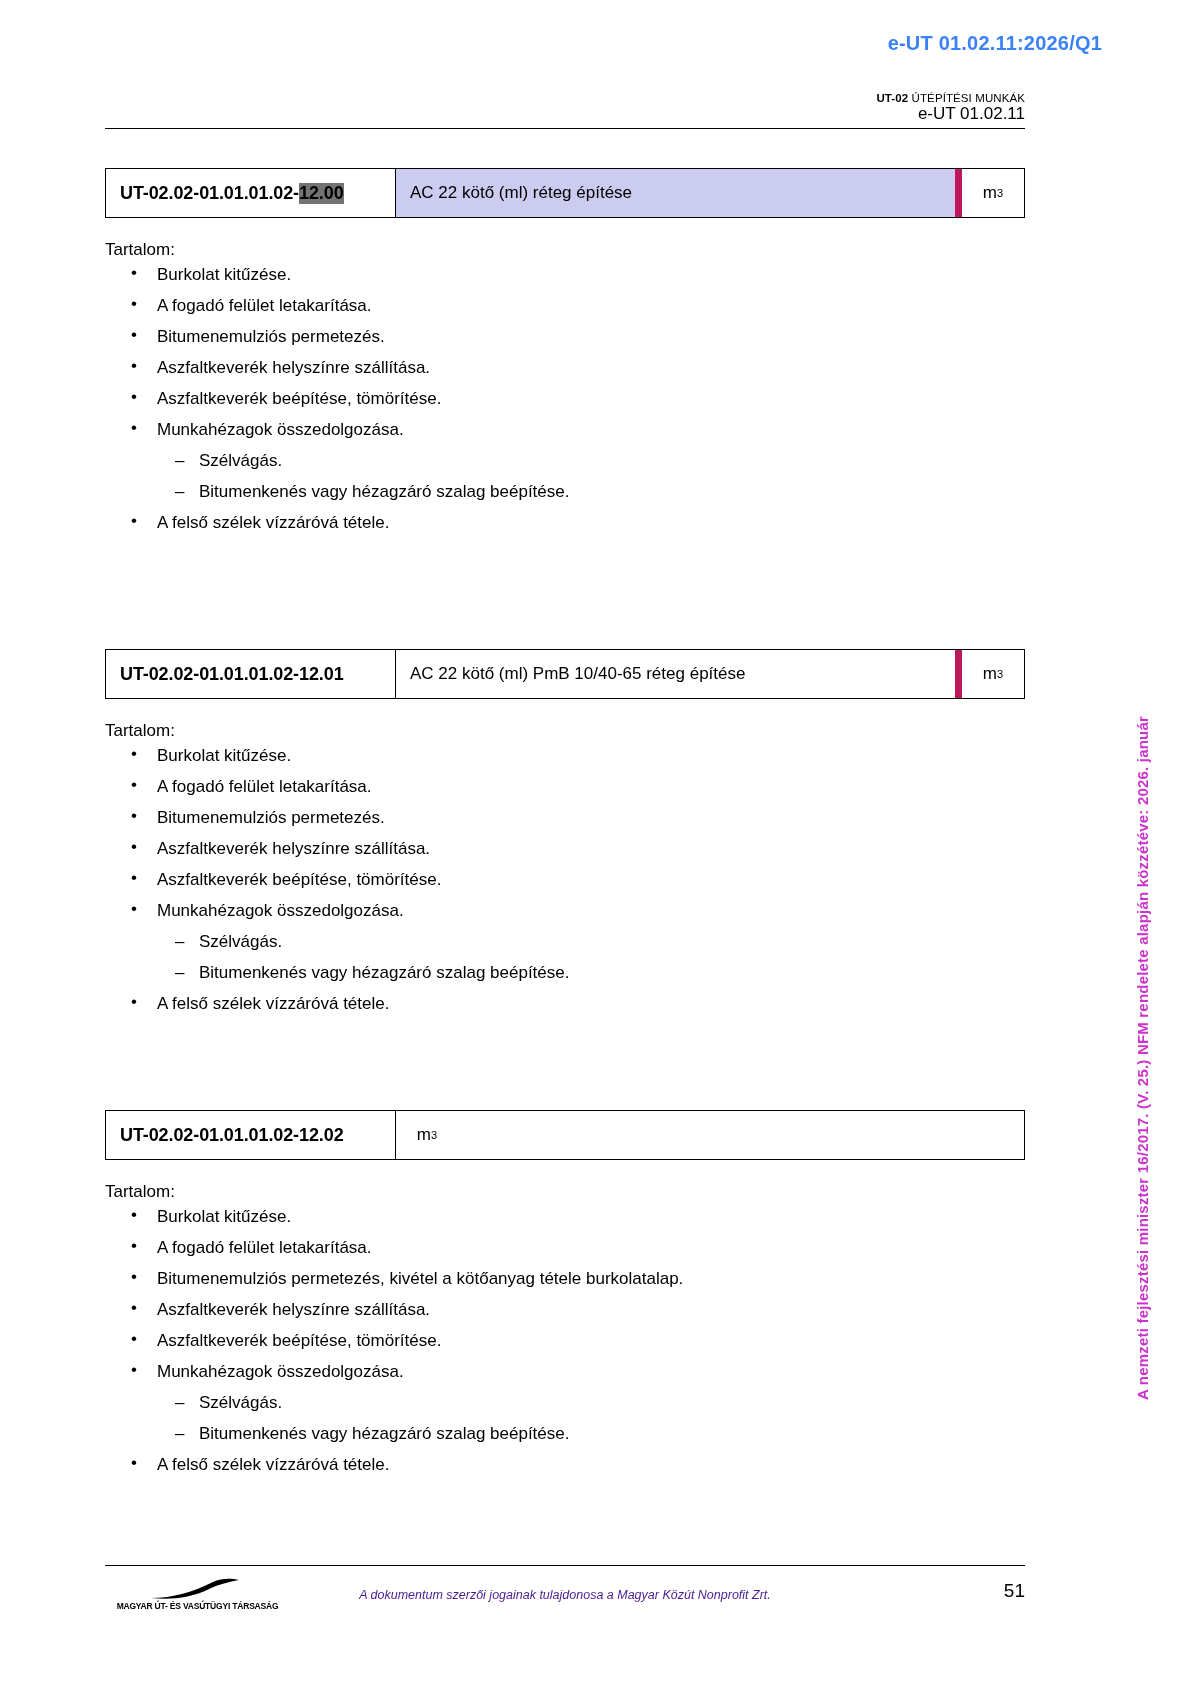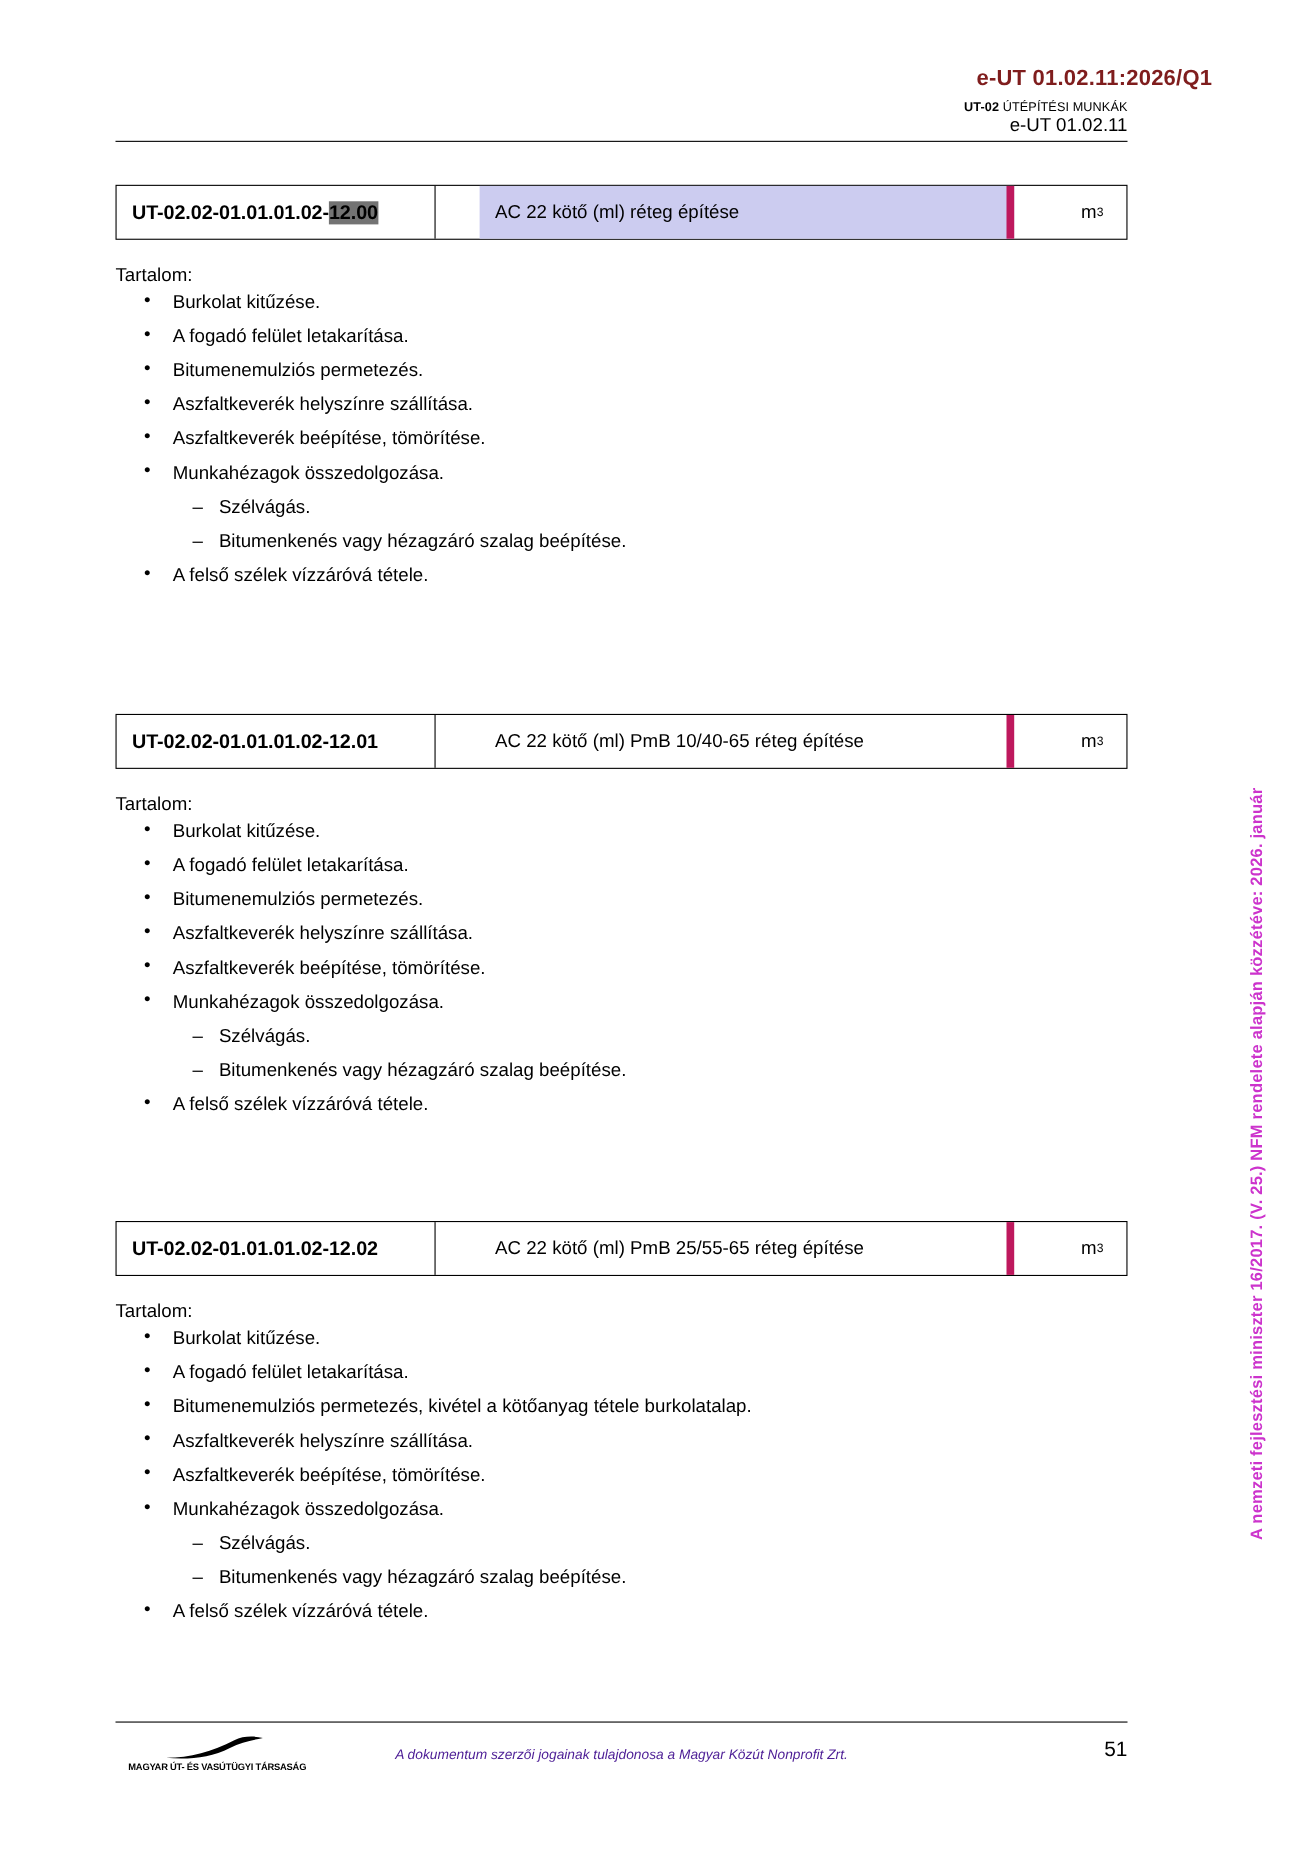--- a/index.html
+++ b/index.html
@@ -20,24 +20,24 @@
     position: absolute;
     left: 0; top: 0;
     width: 1190px;
     height: 1684px;
   }
 
   
   .doc-code {
     position: absolute;
     right: 88px;
-    top: 60px;
+    top: 32px;
     font-size: 20px;
     font-weight: bold;
-    color: #7f1d1d;
+    color: #3b82f6;
     letter-spacing: 0.2px;
   }
   .header-row {
     position: absolute;
     left: 105px;
     top: 92px;
     width: 920px;
     display: flex;
     justify-content: space-between;
     align-items: flex-end;
@@ -69,21 +69,20 @@
 
   
   .item-block { position: absolute; left: 105px; width: 920px; }
 
   .item-header {
     display: flex;
     border: 1px solid #000;
     box-sizing: border-box;
     height: 50px;
     align-items: stretch;
-    gap: 40px;
   }
   .item-header .code-cell {
     width: 290px;
     border-right: 1px solid #000;
     display: flex;
     align-items: center;
     padding-left: 14px;
     box-sizing: border-box;
     font-size: 18px;
     font-weight: bold;
@@ -266,21 +265,20 @@
       <li class="bullet"><span>A felső szélek vízzáróvá tétele.</span></li>
     </ul>
   </div>
 
   <div class="item-block" id="block2" style="top:1110px;">
     <div class="item-header">
       <div class="code-cell">
         <span>UT-02.02-01.01.01.02-</span>
           <span class="code-suffix">12.02</span>
       </div>
-      <div class="desc-cell">AC 22 kötő (ml) PmB 25/55-65 réteg építése</div>
       <div class="unit-cell">
           <span>m</span>
           <sup>3</sup>
         </div>
     </div>
     <div class="tartalom-label">Tartalom:</div>
     <ul class="content-list">
       <li class="bullet"><span>Burkolat kitűzése.</span></li>
       <li class="bullet"><span>A fogadó felület letakarítása.</span></li>
       <li class="bullet"><span>Bitumenemulziós permetezés, kivétel a kötőanyag tétele burkolatalap.</span></li>

